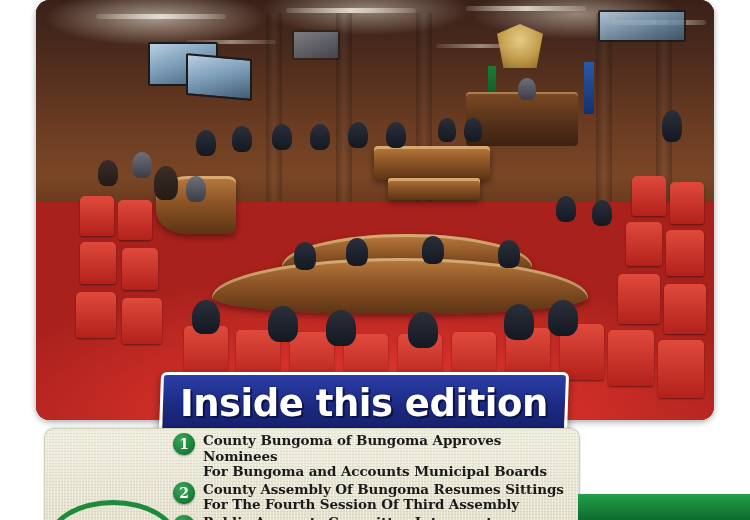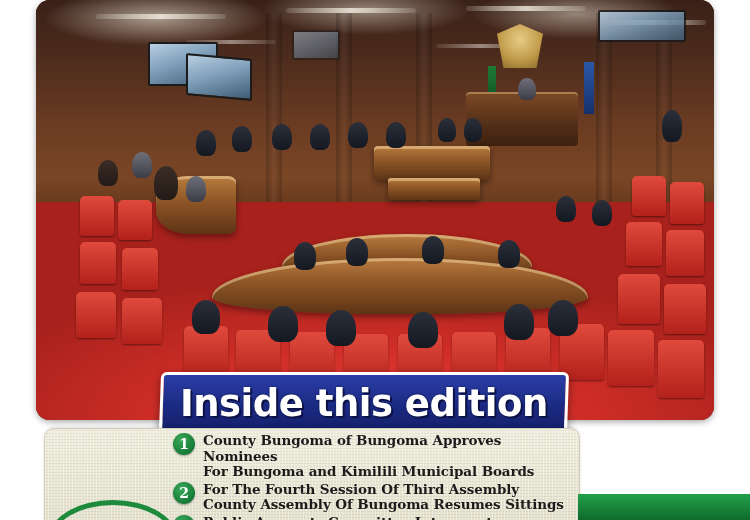--- a/index.html
+++ b/index.html
@@ -332,29 +332,29 @@
     <span class="banner-text">Inside this edition</span>
   </div>
 
   <div class="contents">
     <div class="toc-list">
 
       <div class="toc-item">
         <div class="toc-num">1</div>
         <div class="toc-text">
           <div>County Bungoma of Bungoma Approves Nominees</div>
-          <div>For Bungoma and Kimilili Municipal Boards</div>
+          <div>For Bungoma and Accounts Municipal Boards</div>
         </div>
       </div>
 
       <div class="toc-item">
         <div class="toc-num">2</div>
         <div class="toc-text">
+          <div>County Assembly Of Bungoma Resumes Sittings</div>
           <div>For The Fourth Session Of Third Assembly</div>
-          <div>County Assembly Of Bungoma Resumes Sittings</div>
         </div>
       </div>
 
       <div class="toc-item">
         <div class="toc-num">3</div>
         <div class="toc-text">
           <div>Public Accounts Committee Interrogates</div>
         </div>
       </div>
 

